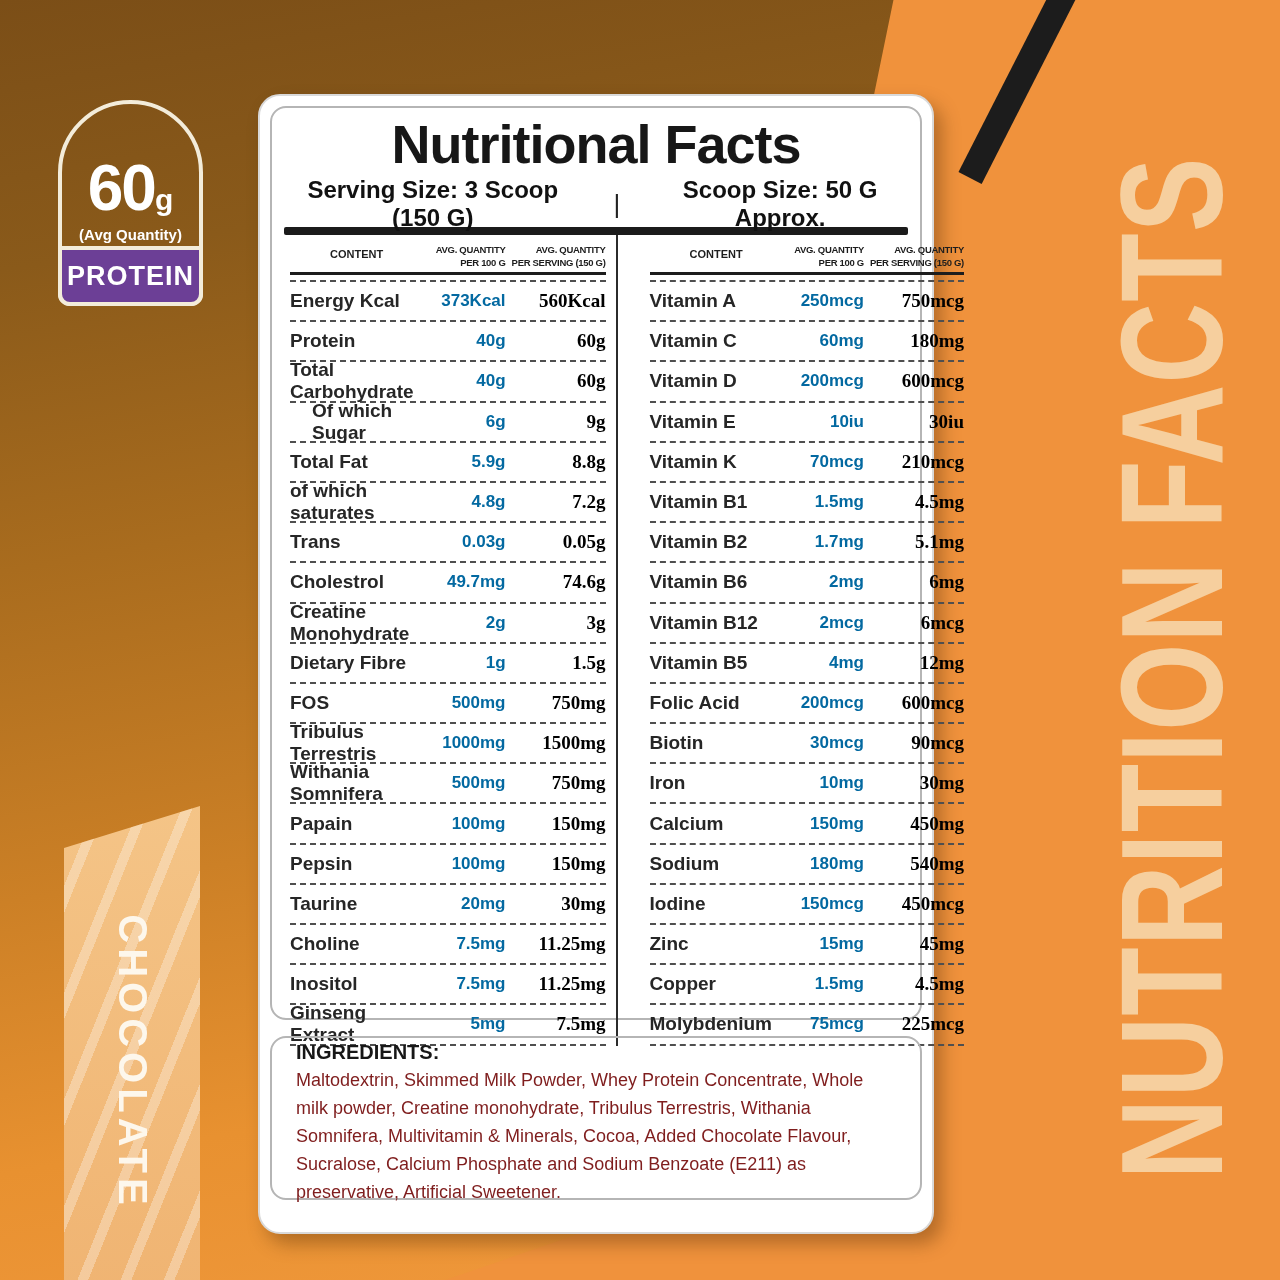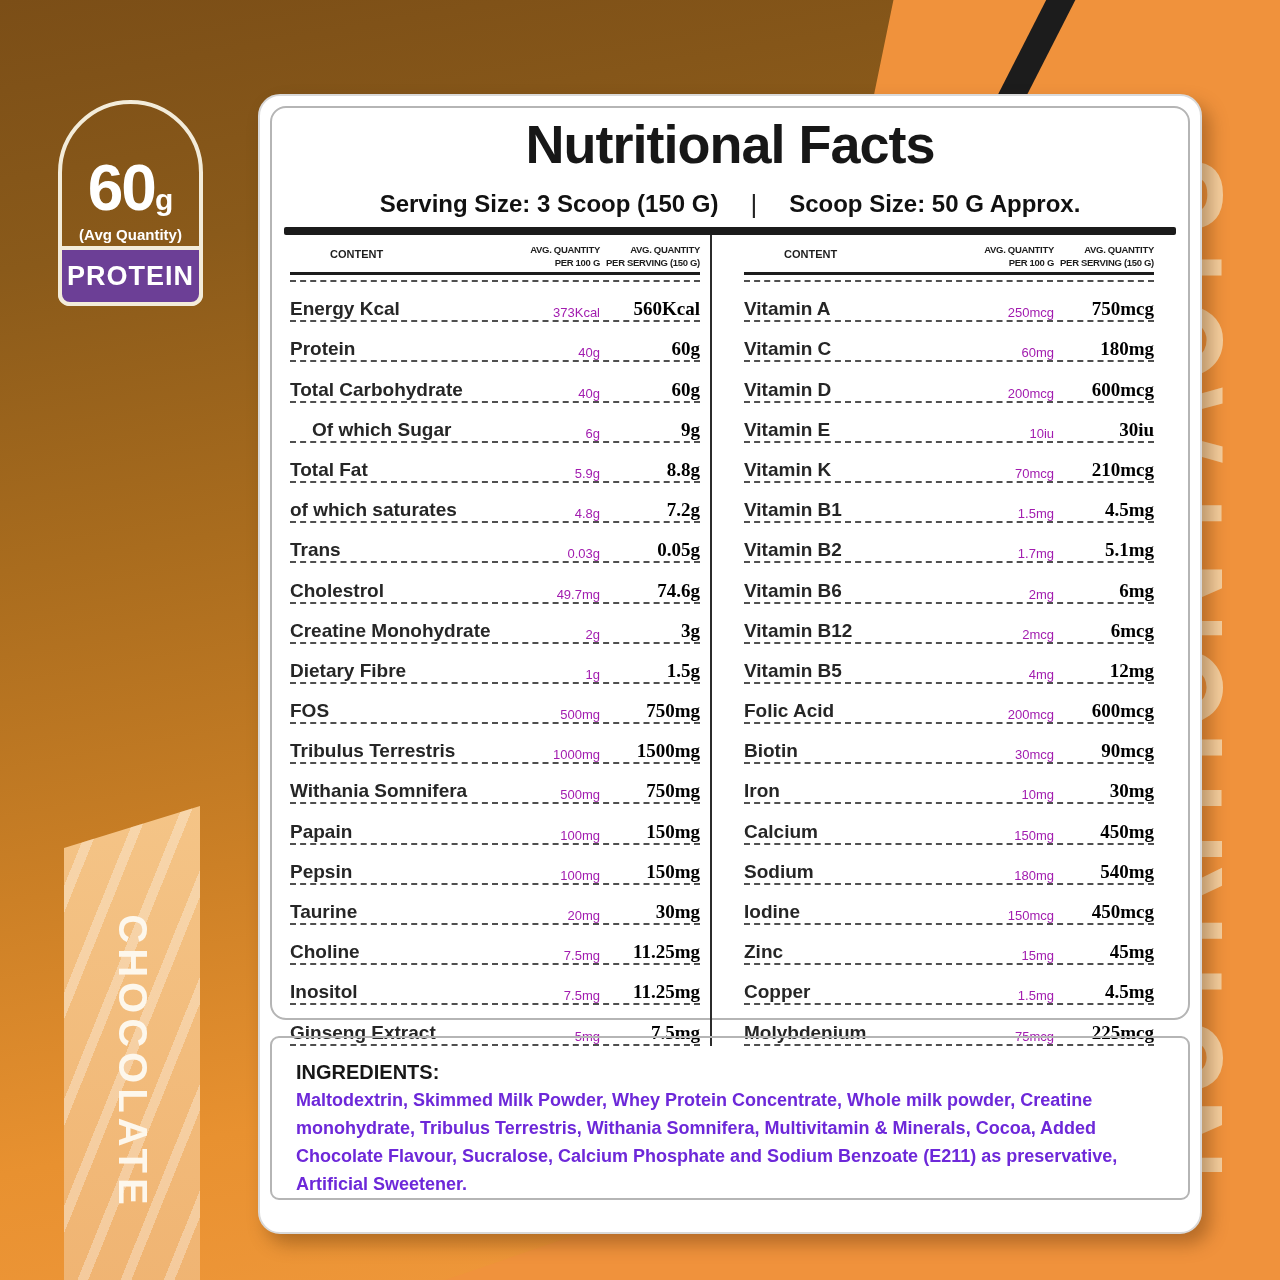--- a/index.html
+++ b/index.html
@@ -48,21 +48,21 @@
   .badge-qty .unit{font-size:30px;}
   .badge-sub{margin-top:6px;text-align:center;color:#ffffff;font-weight:bold;font-size:15px;}
   .badge-protein{
     position:absolute;left:-4px;right:-4px;bottom:-4px;height:52px;
     background:#6c3f96;border:4px solid #f3ecda;border-radius:0 0 12px 12px;
     display:flex;align-items:center;justify-content:center;
     color:#ffffff;font-weight:bold;font-size:27px;letter-spacing:1px;
   }
   
   .panel{
-    position:absolute;left:258px;top:94px;width:944px;height:1140px;
+    position:absolute;left:258px;top:94px;width:676px;height:1140px;
     background:#ffffff;border:2px solid #d9d9d9;border-radius:22px;
     box-shadow:8px 10px 18px rgba(70,35,0,0.35);
     box-sizing:border-box;
   }
   .facts-card{
     position:absolute;left:10px;right:10px;top:10px;height:914px;
     border:2px solid #b5b5b5;border-radius:16px;box-sizing:border-box;
     padding:6px 12px 0 12px;
   }
   .facts-title{
@@ -78,32 +78,32 @@
   .table-wrap{display:flex;}
   .half{flex:1;box-sizing:border-box;}
   .half.left{padding:0 10px 0 6px;}
   .half.right{border-left:2px solid #2b2b2b;padding:0 22px 0 32px;}
   .hrow{display:flex;align-items:flex-end;height:34px;border-bottom:3px solid #1d1d1d;padding-bottom:3px;}
   .h-name{flex:1;font-size:11px;font-weight:bold;color:#1d1d1d;padding-bottom:9px;margin-left:40px;}
   .h-q{text-align:right;font-weight:bold;color:#1d1d1d;font-size:9.5px;line-height:1.3;letter-spacing:-0.3px;white-space:nowrap;}
   .h-q1{width:92px;}
   .h-q2{width:100px;}
   .rows{border-top:2px dashed #4f4f4f;margin-top:5px;}
-  .row{height:40.2px;display:flex;align-items:flex-end;border-bottom:2px dashed #4f4f4f;box-sizing:border-box;}
+  .row{height:40.2px;display:flex;align-items:center;border-bottom:2px dashed #4f4f4f;box-sizing:border-box;}
   .c-name{flex:1;font-size:19px;font-weight:bold;color:#262626;}
   .c-name.indent{padding-left:22px;}
-  .c-q1{width:92px;text-align:right;font-size:13px;font-weight:normal;color:#a21caf;}
+  .c-q1{width:92px;text-align:right;font-size:17px;font-weight:bold;color:#0369a1;}
   .c-q2{width:100px;text-align:right;font-size:19px;font-weight:bold;color:#000000;font-family:Liberation Serif, serif;}
   .ingredients-card{
     position:absolute;left:10px;right:10px;top:940px;height:164px;
-    border:2px solid #b5b5b5;border-radius:9px;box-sizing:border-box;
-    padding:20px 24px;
+    border:2px solid #b5b5b5;border-radius:16px;box-sizing:border-box;
+    padding:0 24px;
   }
   .ing-title{font-size:20px;font-weight:bold;color:#171717;line-height:28px;}
-  .ing-body{font-size:18px;font-weight:bold;color:#6d28d9;line-height:28px;}
+  .ing-body{font-size:18px;font-weight:normal;color:#7f1d1d;line-height:28px;}
 </style>
 </head>
 <body>
 
 <div class="bg-base"></div>
 <div class="bg-orange"></div>
 <div class="black-stripe"></div>
 
 <div class="side-text">NUTRITION FACTS</div>
 

